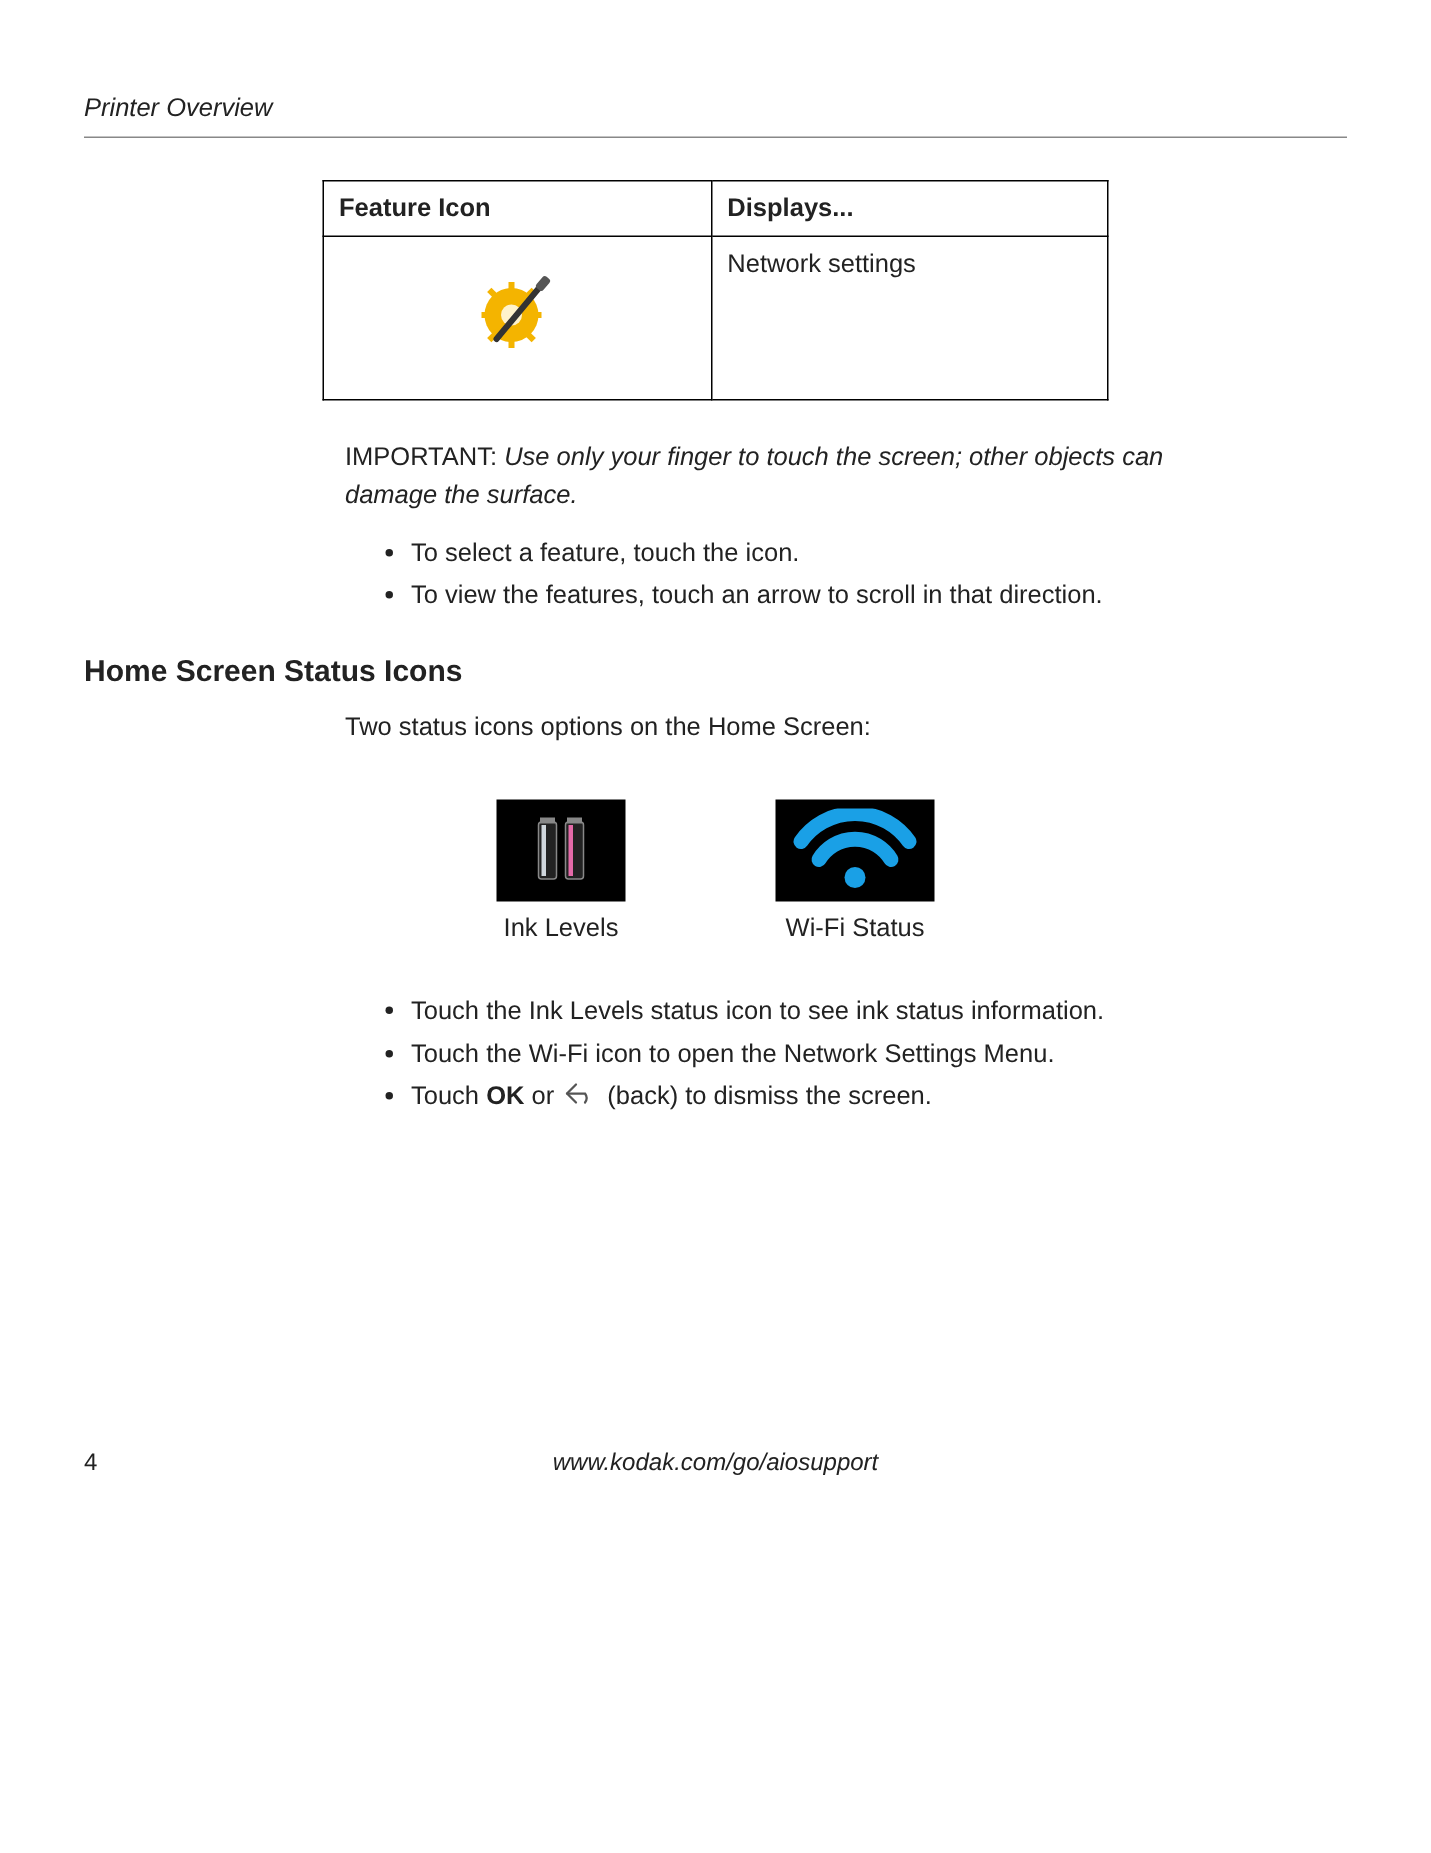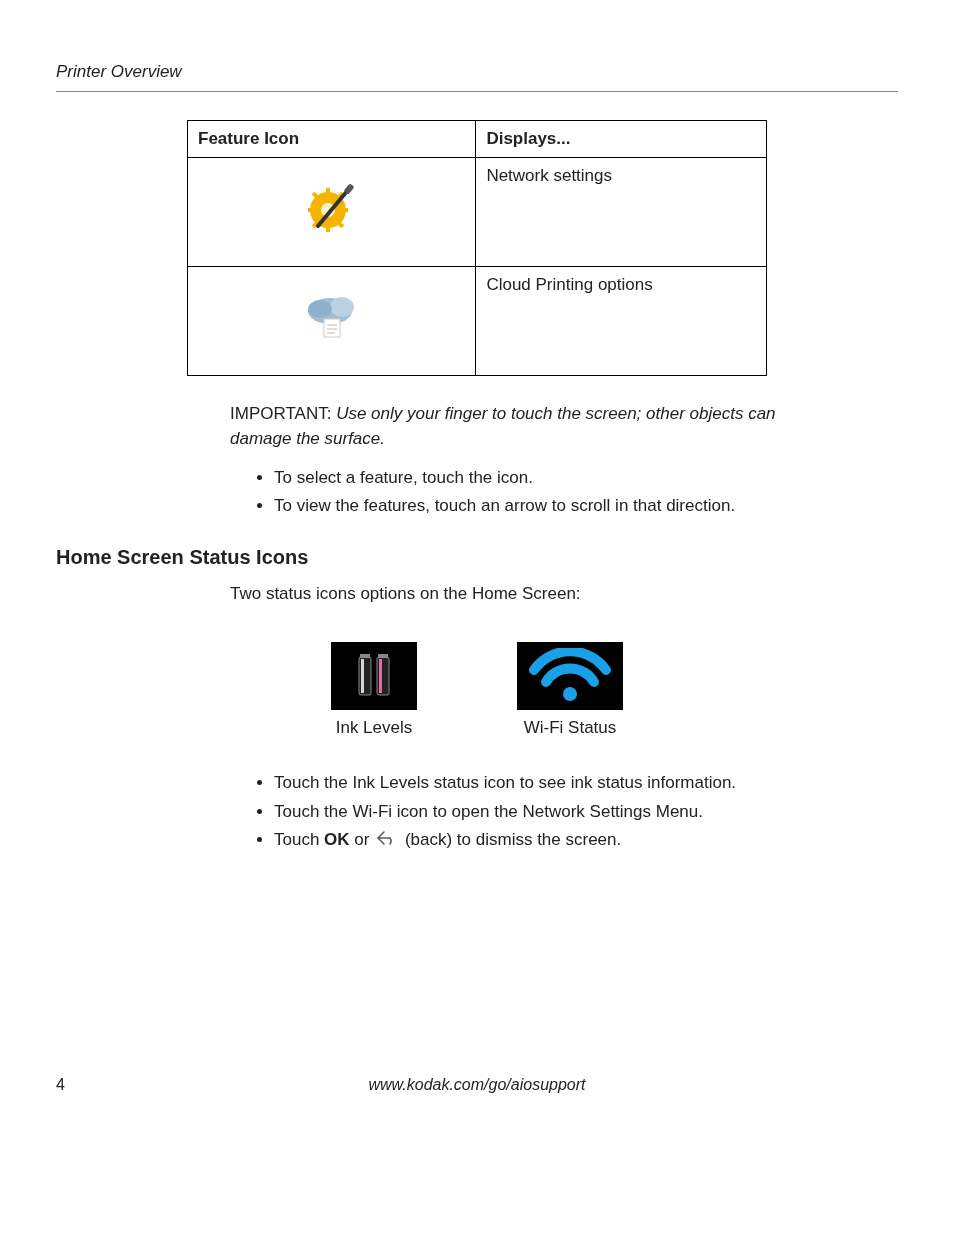--- a/index.html
+++ b/index.html
@@ -16,21 +16,21 @@
   .header {
     font-style: italic;
     font-size: 17px;
     padding-bottom: 6px;
     border-bottom: 1px solid #888;
     margin-bottom: 28px;
   }
   table.feature {
     border-collapse: collapse;
     margin: 0 auto 26px auto;
-    width: 580px;
+    width: 524px;
   }
   table.feature th, table.feature td {
     border: 1px solid #000;
     padding: 6px 10px;
     vertical-align: top;
     font-size: 17px;
   }
   table.feature th {
     text-align: left;
     font-weight: 700;
@@ -129,36 +129,20 @@
               <rect x="10" y="40" width="4" height="8" transform="rotate(45 12 44)"></rect>
             </g>
             <circle cx="24" cy="30" r="7" fill="#fff3cc"></circle>
             <line x1="14" y1="46" x2="44" y2="10" stroke="#333" stroke-width="4" stroke-linecap="round"></line>
             <rect x="40" y="6" width="10" height="6" rx="2" fill="#555" transform="rotate(-50 45 9)"></rect>
           </svg>
         </span>
       </td>
       <td class="desccell">Network settings</td>
     </tr>
-    <tr>
-      <td class="iconcell">
-        <span class="icon-box">
-          <svg width="60" height="56" viewBox="0 0 60 56">
-            <ellipse cx="28" cy="22" rx="22" ry="13" fill="#9fbfd6"></ellipse>
-            <ellipse cx="40" cy="18" rx="12" ry="10" fill="#b9d3e5"></ellipse>
-            <ellipse cx="18" cy="20" rx="12" ry="9" fill="#8fb2cc"></ellipse>
-            <rect x="22" y="30" width="16" height="18" fill="#fff" stroke="#ccc"></rect>
-            <line x1="25" y1="36" x2="35" y2="36" stroke="#bbb" stroke-width="1"></line>
-            <line x1="25" y1="40" x2="35" y2="40" stroke="#bbb" stroke-width="1"></line>
-            <line x1="25" y1="44" x2="33" y2="44" stroke="#bbb" stroke-width="1"></line>
-          </svg>
-        </span>
-      </td>
-      <td class="desccell">Cloud Printing options</td>
-    </tr>
   </tbody>
 </table>
 
 <div class="important-block">
   <span class="important-label">IMPORTANT:</span>
   <span class="important-text">Use only your finger to touch the screen; other objects can damage the surface.</span>
 </div>
 
 <ul class="bullets">
   <li>To select a feature, touch the icon.</li>

